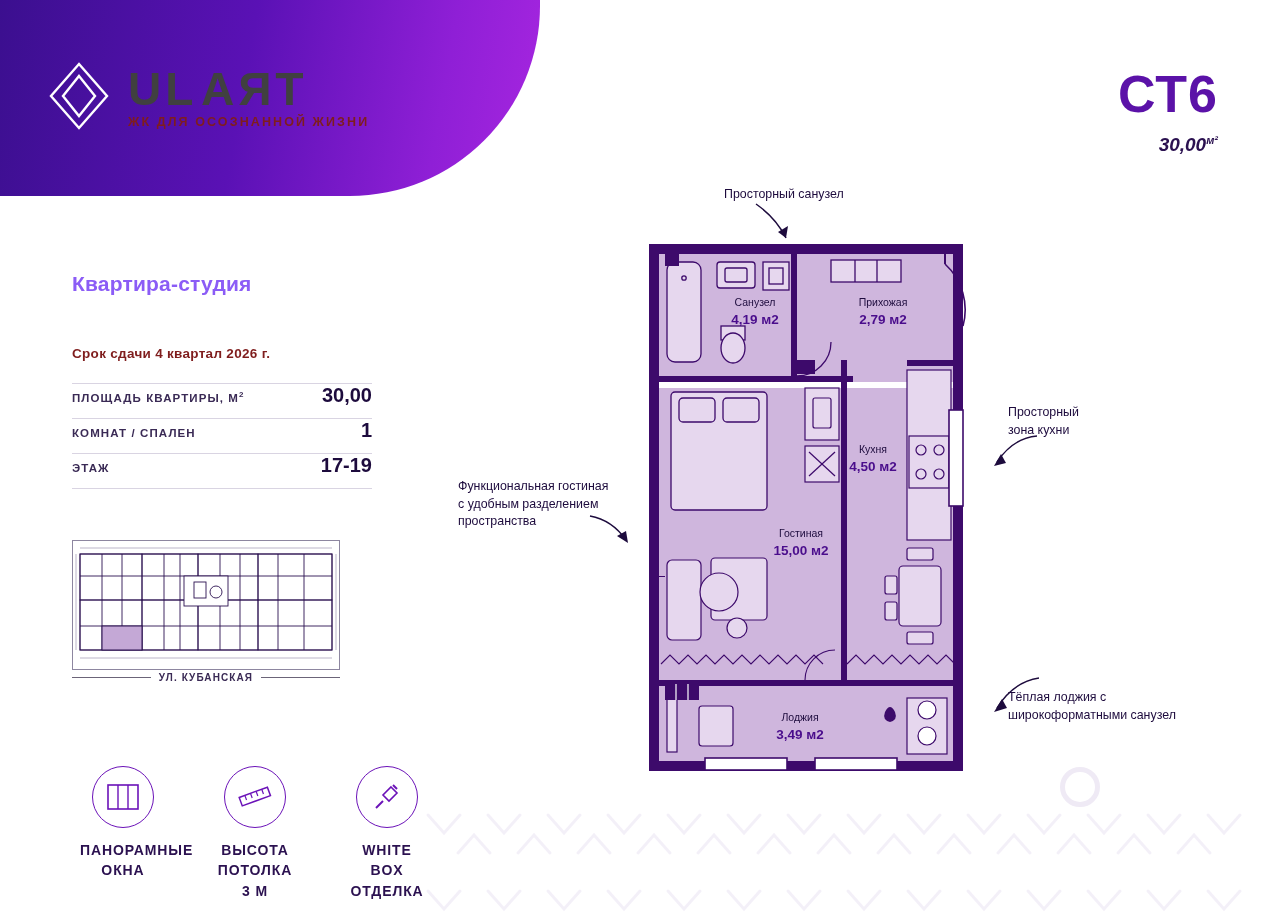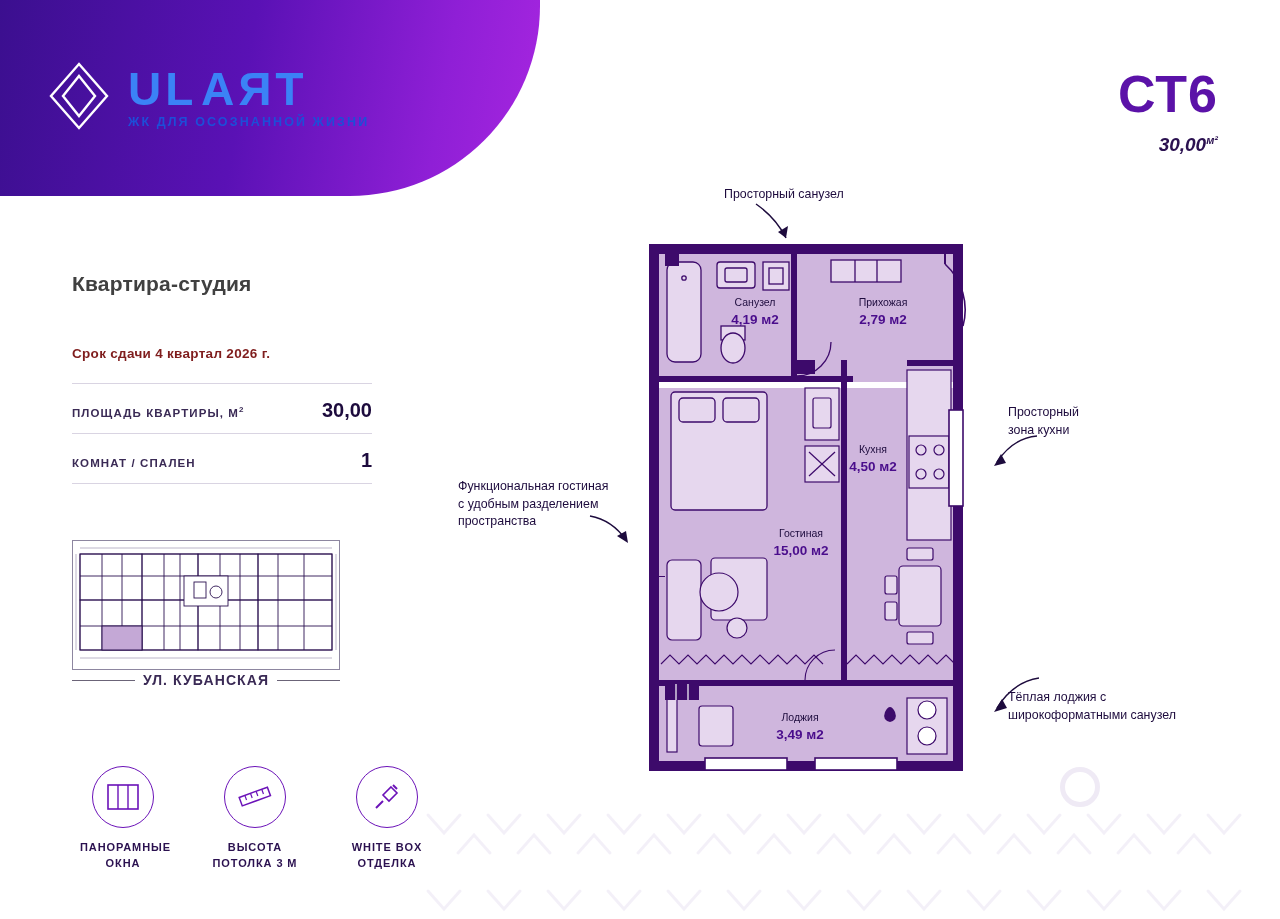--- a/index.html
+++ b/index.html
@@ -15,70 +15,70 @@
   
   .brand-blob {
     position: absolute; left: 0; top: 0; width: 540px; height: 196px;
     background: linear-gradient(100deg, #3b0f8f 0%, #5a11b5 45%, #8f1fd6 80%, #a726e0 100%);
     border-bottom-right-radius: 190px;
   }
   .brand-inner { position: absolute; left: 48px; top: 62px; display: flex; align-items: flex-start; gap: 18px; }
   .logo-mark { width: 62px; height: 68px; flex: none; }
   .brand-text { padding-top: 4px; }
   .brand-word {
-    font-size: 46px; letter-spacing: 4px; color: #3b82f6; font-weight: 700;
+    font-size: 46px; letter-spacing: 4px; color: #404040; font-weight: 700;
     line-height: 1; display: flex; align-items: center;
   }
   .brand-word .flip { display: inline-block; transform: scaleX(-1); }
   .brand-tag {
-    margin-top: 12px; font-size: 12.5px; letter-spacing: 2.1px; color: #1d4ed8; font-weight: 600;
+    margin-top: 12px; font-size: 12.5px; letter-spacing: 2.1px; color: #7f1d1d; font-weight: 600;
   }
 
   
   .plan-code {
     position: absolute; right: 62px; top: 68px; text-align: right;
   }
   .plan-code .code { font-size: 52px; font-weight: 700; color: #5b12a8; letter-spacing: 1px; line-height: 1; }
   .plan-code .area { margin-top: 14px; font-size: 19px; font-weight: 700; color: #2b1150; font-style: italic; }
   .plan-code .area sup { font-size: 11px; font-weight: 700; }
 
   
   .info { position: absolute; left: 72px; top: 272px; width: 300px; }
-  .info h1 { font-size: 21px; font-weight: 700; color: #404040; letter-spacing: .2px; }
+  .info h1 { font-size: 21px; font-weight: 700; color: #8b5cf6; letter-spacing: .2px; }
   .deadline { margin-top: 50px; font-size: 13.5px; font-weight: 700; color: #7f1d1d; letter-spacing: .3px; }
 
   .spec { margin-top: 22px; }
   .spec-row {
     display: flex; align-items: baseline; justify-content: space-between;
-    padding: 15px 0 11px; border-bottom: 1px solid #d9d4e2; gap: 11px;
+    padding: 0 0 11px; border-bottom: 1px solid #d9d4e2; gap: 11px;
   }
   .spec-row:first-child { border-top: 1px solid #d9d4e2; }
   .spec-label { font-size: 11.5px; letter-spacing: 1.1px; font-weight: 600; color: #3a2a55; text-transform: uppercase; }
   .spec-label sup { font-size: 8px; }
   .spec-value { font-size: 20px; font-weight: 700; color: #1d0b3d; }
 
   
   .keyplan { position: absolute; left: 72px; top: 540px; width: 268px; height: 170px; }
   .keyplan svg { display: block; }
   .street {
     position: absolute; left: 0; top: 132px; width: 268px;
     display: flex; align-items: center; gap: 8px;
   }
   .street .dash { flex: 1; height: 1px; background: #6b6478; }
-  .street .name { font-size: 14px; letter-spacing: 1.1px; color: #3a2a55; font-weight: 600; white-space: nowrap; }
+  .street .name { font-size: 10px; letter-spacing: 1.1px; color: #3a2a55; font-weight: 600; white-space: nowrap; }
 
   
   .features { position: absolute; left: 80px; top: 766px; display: flex; gap: 46px; }
   .feature { width: 86px; text-align: center; }
   .feature .circle {
     width: 62px; height: 62px; border-radius: 50%; border: 1.6px solid #6b12b8;
     margin: 0 auto; display: flex; align-items: center; justify-content: center;
   }
   .feature .cap {
-    margin-top: 12px; font-size: 11px; line-height: 1.45; letter-spacing: .9px;
+    margin-top: 12px; font-size: 14px; line-height: 1.45; letter-spacing: .9px;
     font-weight: 700; color: #2b1150; text-transform: uppercase;
   }
 
   
   .chevrons { position: absolute; left: 400px; bottom: 0; width: 880px; height: 200px; opacity: .5; }
   .wm {
     position: absolute; right: 180px; bottom: 112px;
     font-size: 44px; font-weight: 700; color: #efeaf5; letter-spacing: 2px;
     display: flex; align-items: center; gap: 8px;
   }
@@ -135,20 +135,24 @@
     <div class="deadline">Срок сдачи 4 квартал 2026 г.</div>
 
     <div class="spec">
       <div class="spec-row">
         <span class="spec-label"><span>ПЛОЩАДЬ КВАРТИРЫ, М</span><sup>2</sup></span>
         <span class="spec-value">30,00</span>
       </div>
       <div class="spec-row">
         <span class="spec-label">КОМНАТ / СПАЛЕН</span>
         <span class="spec-value">1</span>
+      </div>
+      <div class="spec-row">
+        <span class="spec-label">ЭТАЖ</span>
+        <span class="spec-value">17-19</span>
       </div>
     </div>
   </div>
 
   <div class="keyplan">
     <svg width="268" height="130" viewBox="0 0 268 130">
       <rect x="0.5" y="0.5" width="267" height="129" fill="#ffffff" stroke="#8d86a0" stroke-width="1"></rect>
       <g stroke="#2b1150" stroke-width="0.9" fill="none">
         <rect x="8" y="14" width="252" height="96"></rect>
         <rect x="8" y="14" width="62" height="46"></rect>

